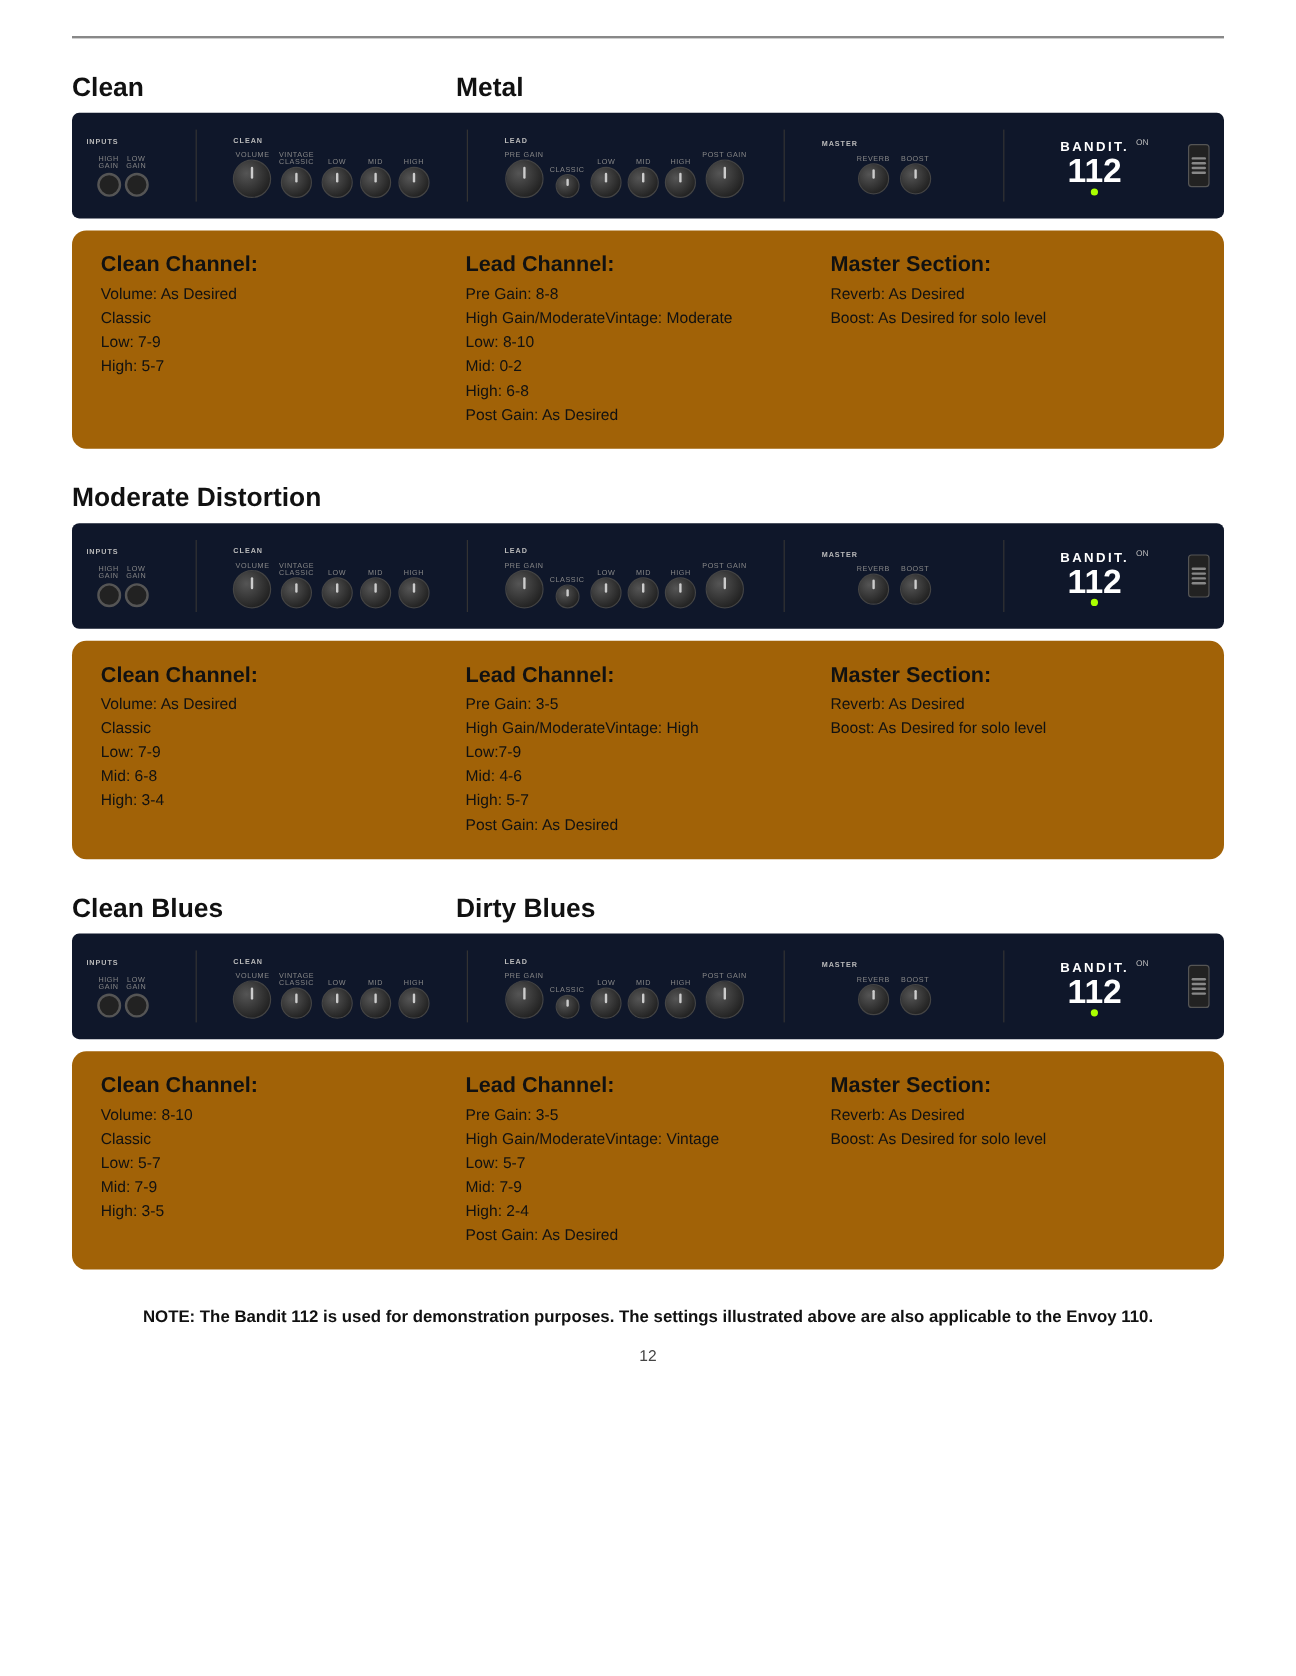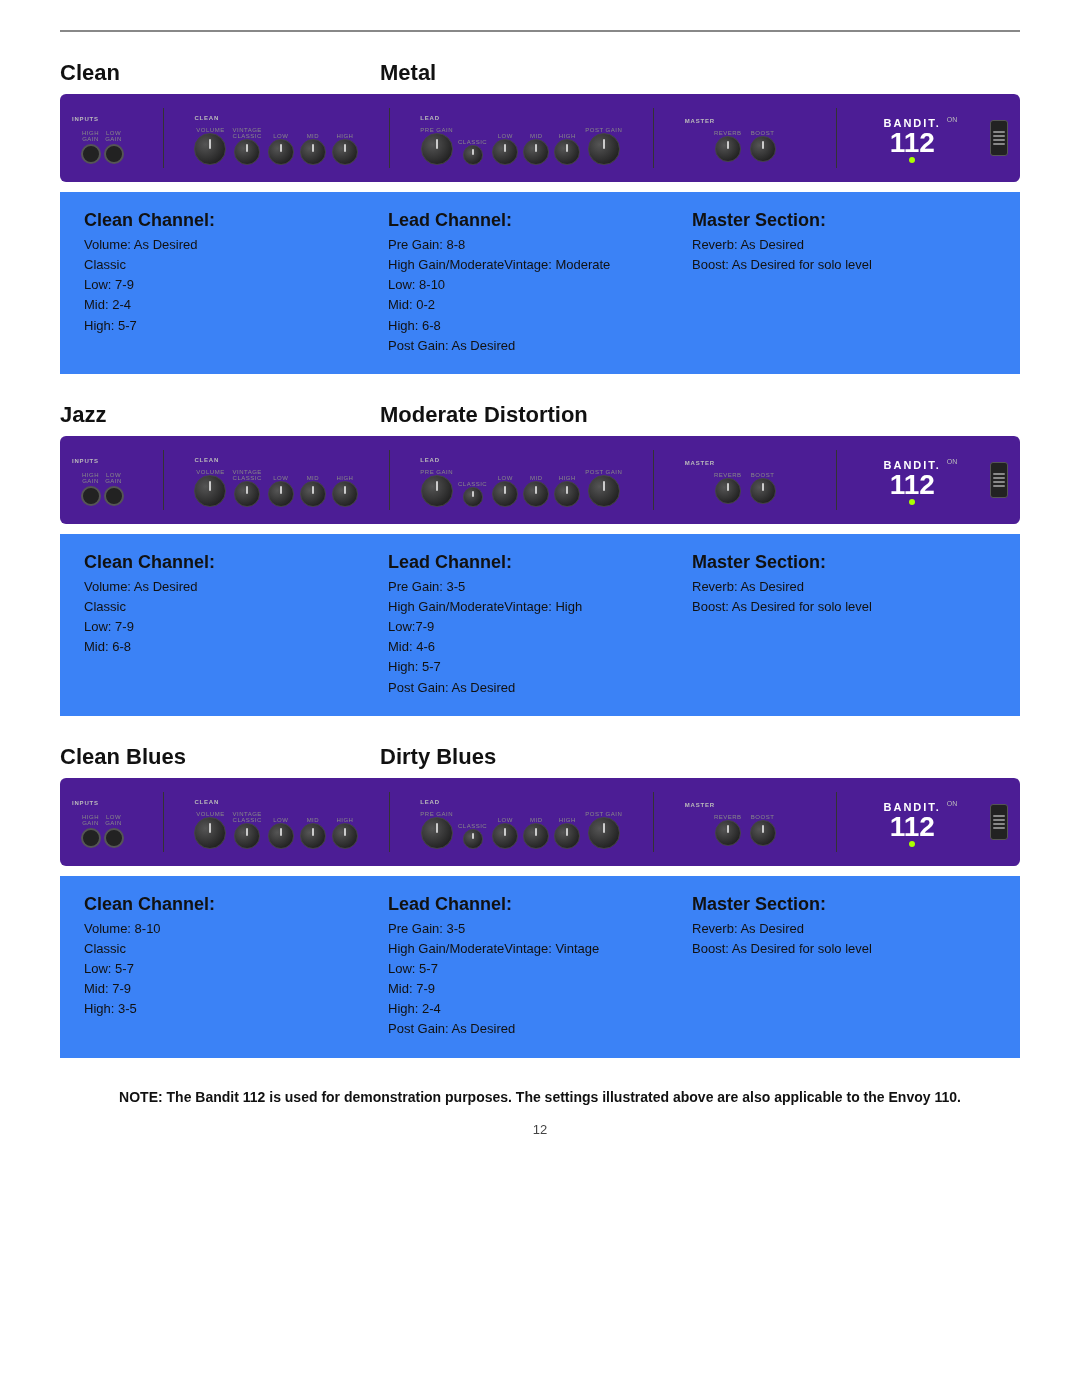--- a/index.html
+++ b/index.html
@@ -46,21 +46,21 @@
       font-weight: bold;
       width: 320px;
     }
     .preset-label-right {
       font-size: 22px;
       font-weight: bold;
     }
 
     
     .amp-panel {
-      background: #4c1d95;
+      background: #0f172a;
       border-radius: 6px;
       height: 88px;
       width: 100%;
       margin-bottom: 10px;
       display: flex;
       align-items: center;
       justify-content: space-between;
       padding: 8px 12px;
       position: relative;
       overflow: hidden;
@@ -136,22 +136,22 @@
     .power-dot {
       width: 6px;
       height: 6px;
       border-radius: 50%;
       background: #aaff00;
       margin-bottom: 2px;
     }
 
     
     .info-box {
-      background: #3b82f6;
-      border-radius: 0;
+      background: #a16207;
+      border-radius: 12px;
       padding: 18px 24px 18px 24px;
       margin-bottom: 28px;
       display: flex;
       gap: 0;
     }
 
     .info-col {
       flex: 1;
     }
 
@@ -371,21 +371,20 @@
     </div>
   </div>
 
   <div class="info-box">
     <div class="info-col">
       <div class="info-section-title">Clean Channel:</div>
       <div class="info-item">
         <div>Volume: As Desired</div>
         <div>Classic</div>
         <div>Low: 7-9</div>
-        <div>Mid: 2-4</div>
         <div>High: 5-7</div>
       </div>
     </div>
     <div class="info-col">
       <div class="info-section-title">Lead Channel:</div>
       <div class="info-item">
         <div>Pre Gain: 8-8</div>
         <div>High Gain/ModerateVintage: Moderate</div>
         <div>Low: 8-10</div>
         <div>Mid: 0-2</div>
@@ -398,21 +397,20 @@
       <div class="info-item">
         <div>Reverb: As Desired</div>
         <div>Boost: As Desired for solo level</div>
       </div>
     </div>
   </div>
 </div>
 
 <div class="preset-group">
   <div class="preset-row-header">
-    <span class="preset-label-left">Jazz</span>
     <span class="preset-label-right">Moderate Distortion</span>
   </div>
 
   <div class="amp-panel">
     <div class="amp-col" style="min-width:60px;">
       <span class="amp-col-label">INPUTS</span>
       <div style="display:flex;gap:3px;margin-top:18px;">
         <div style="display:flex;flex-direction:column;align-items:center;gap:2px;">
           <span class="amp-sub">HIGH<br>GAIN</span>
           <div class="jack"></div>
@@ -513,20 +511,21 @@
   </div>
 
   <div class="info-box">
     <div class="info-col">
       <div class="info-section-title">Clean Channel:</div>
       <div class="info-item">
         <div>Volume: As Desired</div>
         <div>Classic</div>
         <div>Low: 7-9</div>
         <div>Mid: 6-8</div>
+        <div>High: 3-4</div>
       </div>
     </div>
     <div class="info-col">
       <div class="info-section-title">Lead Channel:</div>
       <div class="info-item">
         <div>Pre Gain: 3-5</div>
         <div>High Gain/ModerateVintage: High</div>
         <div>Low:7-9</div>
         <div>Mid: 4-6</div>
         <div>High: 5-7</div>

